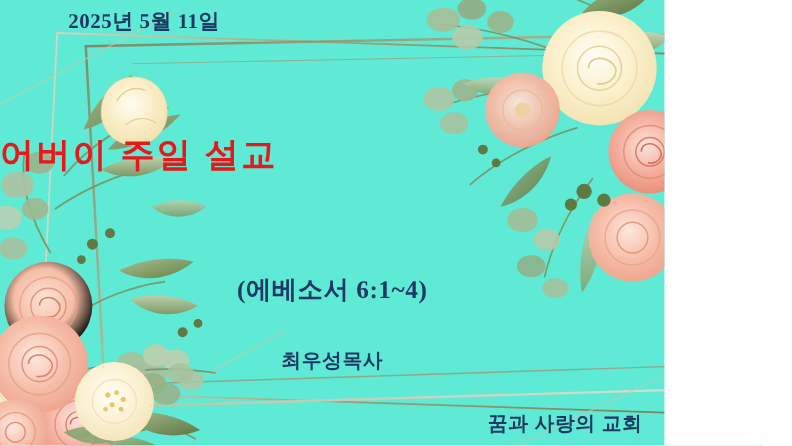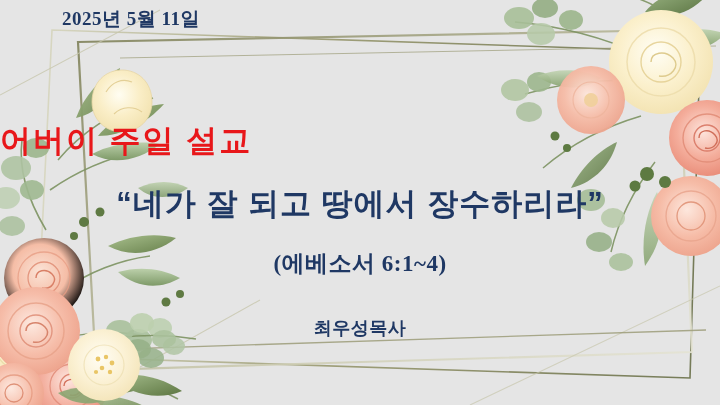--- a/index.html
+++ b/index.html
@@ -1,20 +1,20 @@
 <!DOCTYPE html>
 <html lang="ko"><head>
 <meta charset="utf-8">
 <style>
   html,body{margin:0;padding:0;background:#fff;}
   body{font-family:"Liberation Serif", serif;}
   #slide{
     position:relative;
-    width:720px;height:405px;
-    background:#e5e5e5;
+    width:604px;height:405px;
+    background:#5eead4;
     overflow:hidden;
   }
 
   
   .frame-layer{position:absolute;inset:0;pointer-events:none;}
 
   
   .date{
     position:absolute;left:62px;top:6px;
     font-family:"Liberation Serif", serif;
@@ -363,20 +363,20 @@
       <circle cx="22" cy="120" r="30" fill="url(#rosePeach3)"></circle>
       <circle cx="22" cy="120" r="18" fill="none" stroke="#e59a80" stroke-width="1.3" opacity="0.85"></circle>
       <circle cx="22" cy="120" r="9" fill="none" stroke="#dc8a6f" stroke-width="1.3" opacity="0.9"></circle>
     </g>
   </svg>
 
   <div class="date">2025년 5월 11일</div>
 
   <div class="title-red">어버이 주일 설교</div>
 
-  <div class="verse">“네가 잘 되고 땅에서 장수하리라”</div>
 
   <div class="reference">(에베소서 6:1~4)</div>
 
   <div class="preacher">최우성목사</div>
 
+  <div class="church">꿈과 사랑의 교회</div>
 
 </div>
 
 </body></html>

